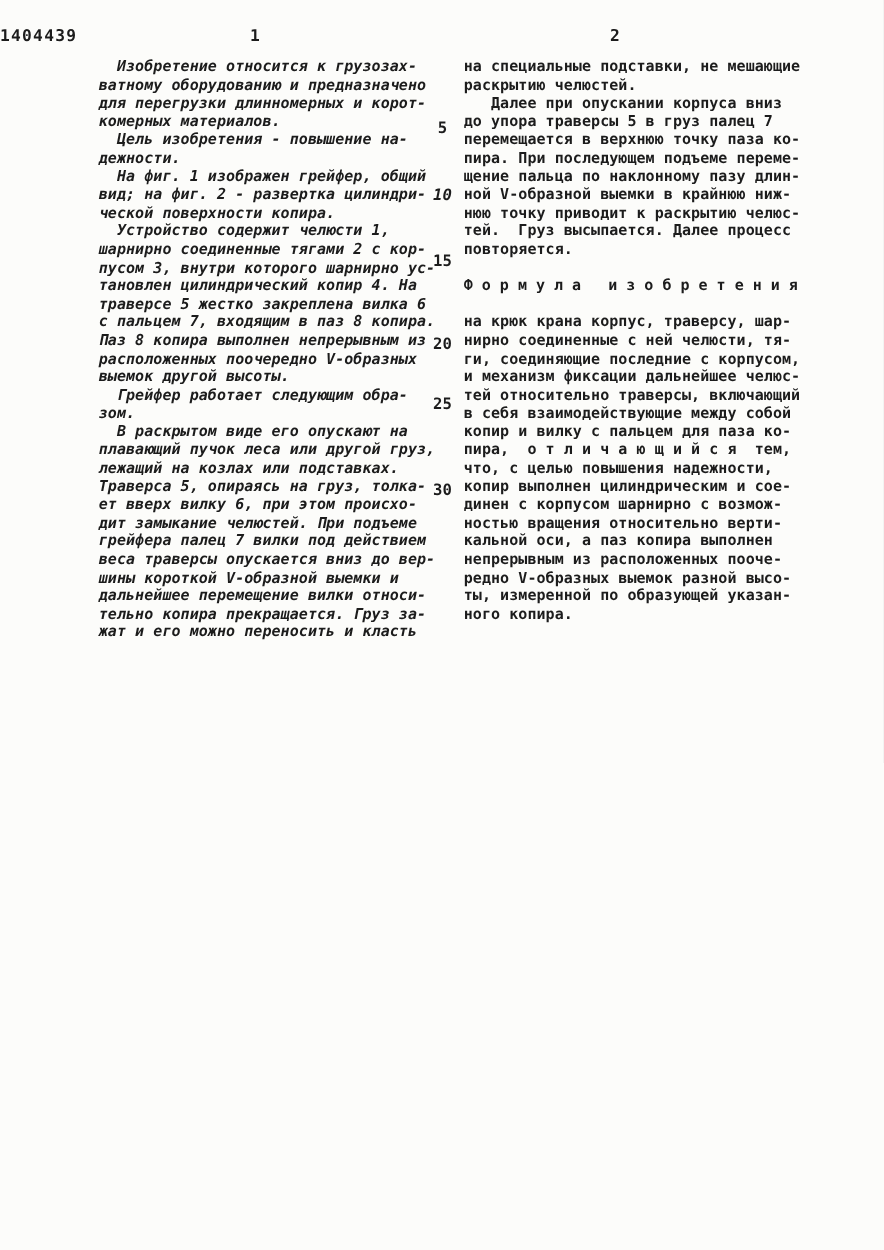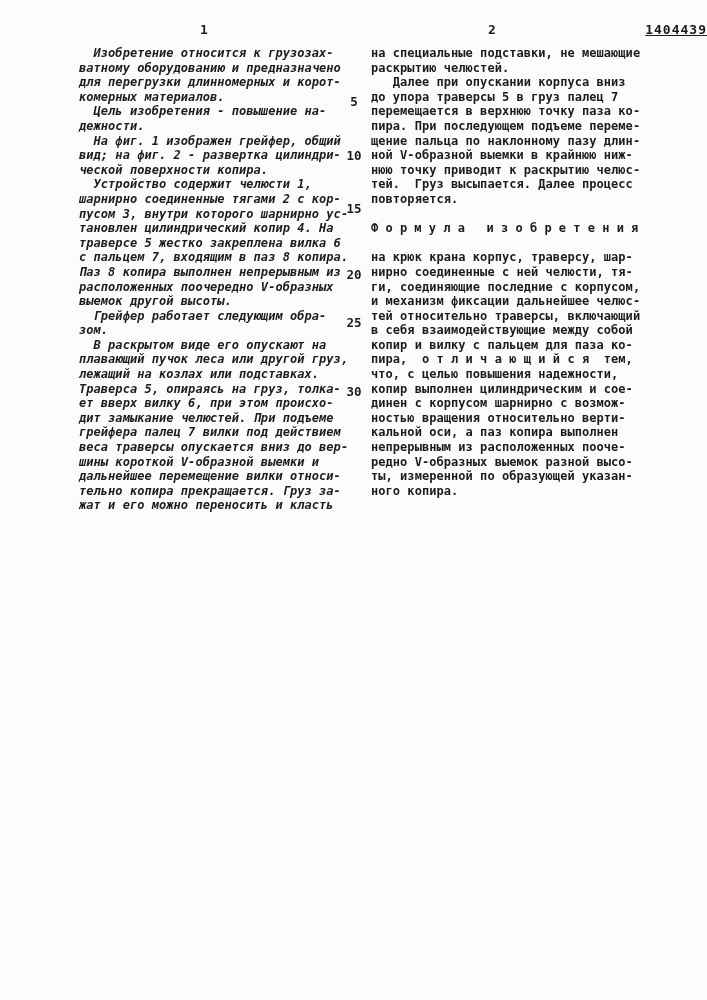--- a/index.html
+++ b/index.html
@@ -15,21 +15,21 @@
     color: #1c1c1c;
     -webkit-font-smoothing: antialiased;
   }
   .header-num {
     position: absolute;
     top: 22px;
     font-size: 13px;
     line-height: 15px;
   }
   .header-left  { left: 200px; }
-  .header-center{ left: 0; width: 707px; text-align: right; letter-spacing: 1px; text-decoration: underline; }
+  .header-center{ left: 0; width: 707px; text-align: left; letter-spacing: 1px; }
   .header-right { left: 488px; }
   .col {
     position: absolute;
     top: 46px;
     width: 280px;
     font-size: 12px;
   }
   .col-left  { left: 79px; font-style: italic;  }
   .col-right { left: 371px; }
   .text-line {
@@ -51,21 +51,21 @@
     pointer-events: none;
     font-size: 12.5px;
   }
   .margin-numbers .text-line {
     position: absolute;
     left: 340px;
     width: 28px;
     text-align: center;
   }
   .margin-numbers .text-line:nth-child(1) { top: 95px;  }
-  .margin-numbers .text-line:nth-child(2) { top: 149px; }
+  .margin-numbers .text-line:nth-child(2) { top: 149px; font-style: italic; }
   .margin-numbers .text-line:nth-child(3) { top: 202px; }
   .margin-numbers .text-line:nth-child(4) { top: 268px; }
   .margin-numbers .text-line:nth-child(5) { top: 316px; }
   .margin-numbers .text-line:nth-child(6) { top: 385px; }
 </style>
 </head>
 <body>
 
 <div class="page">
 

